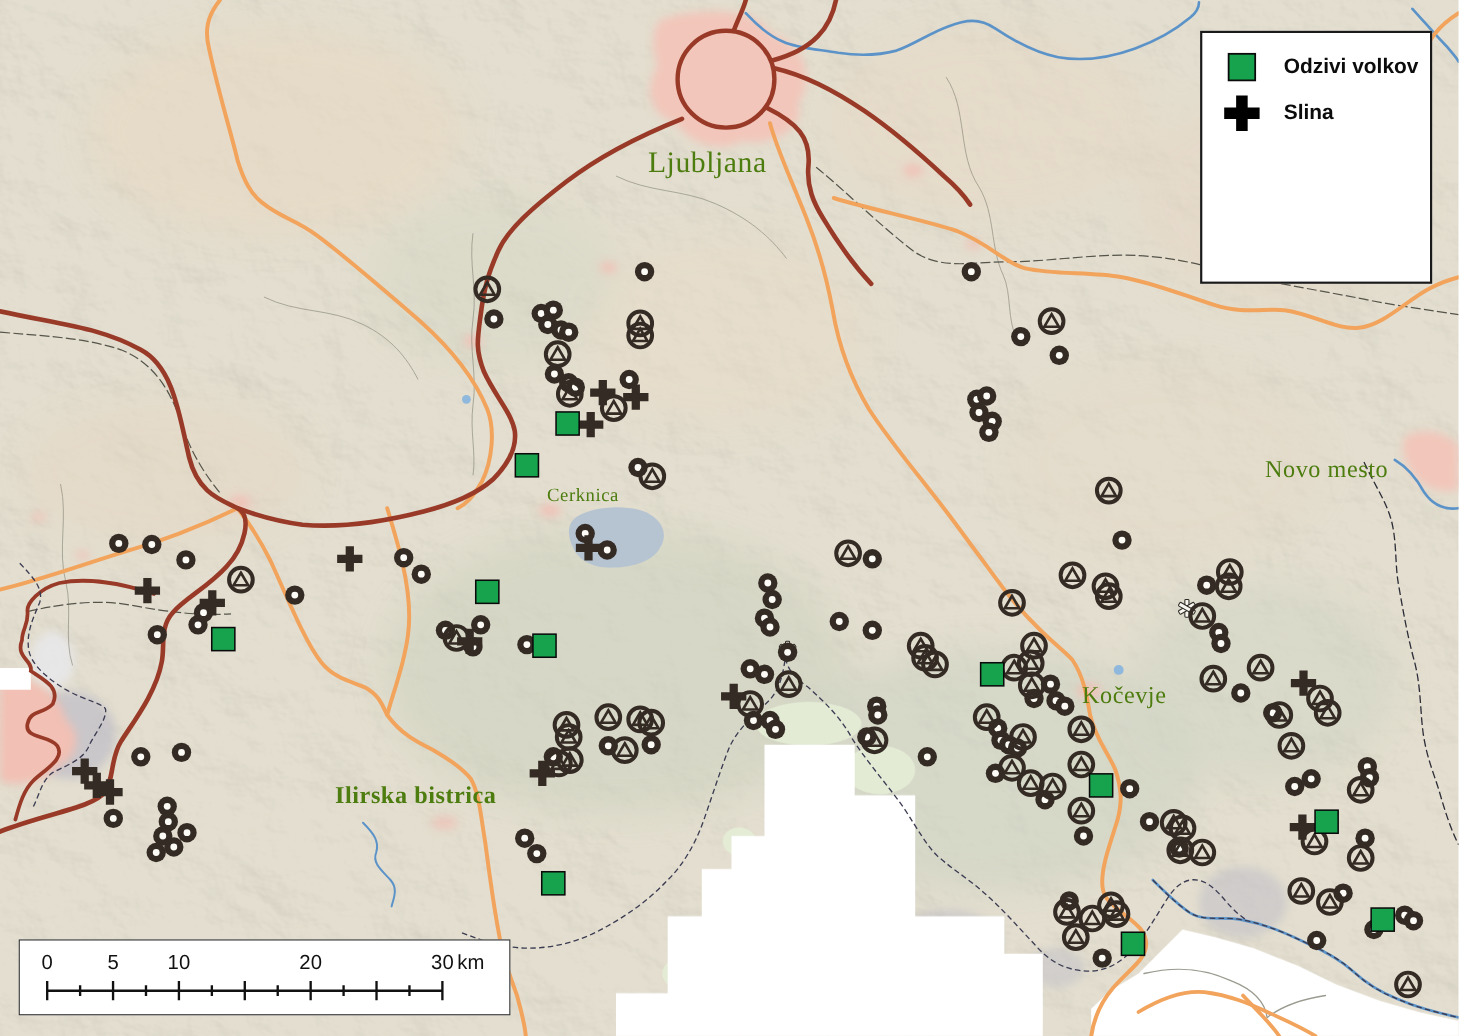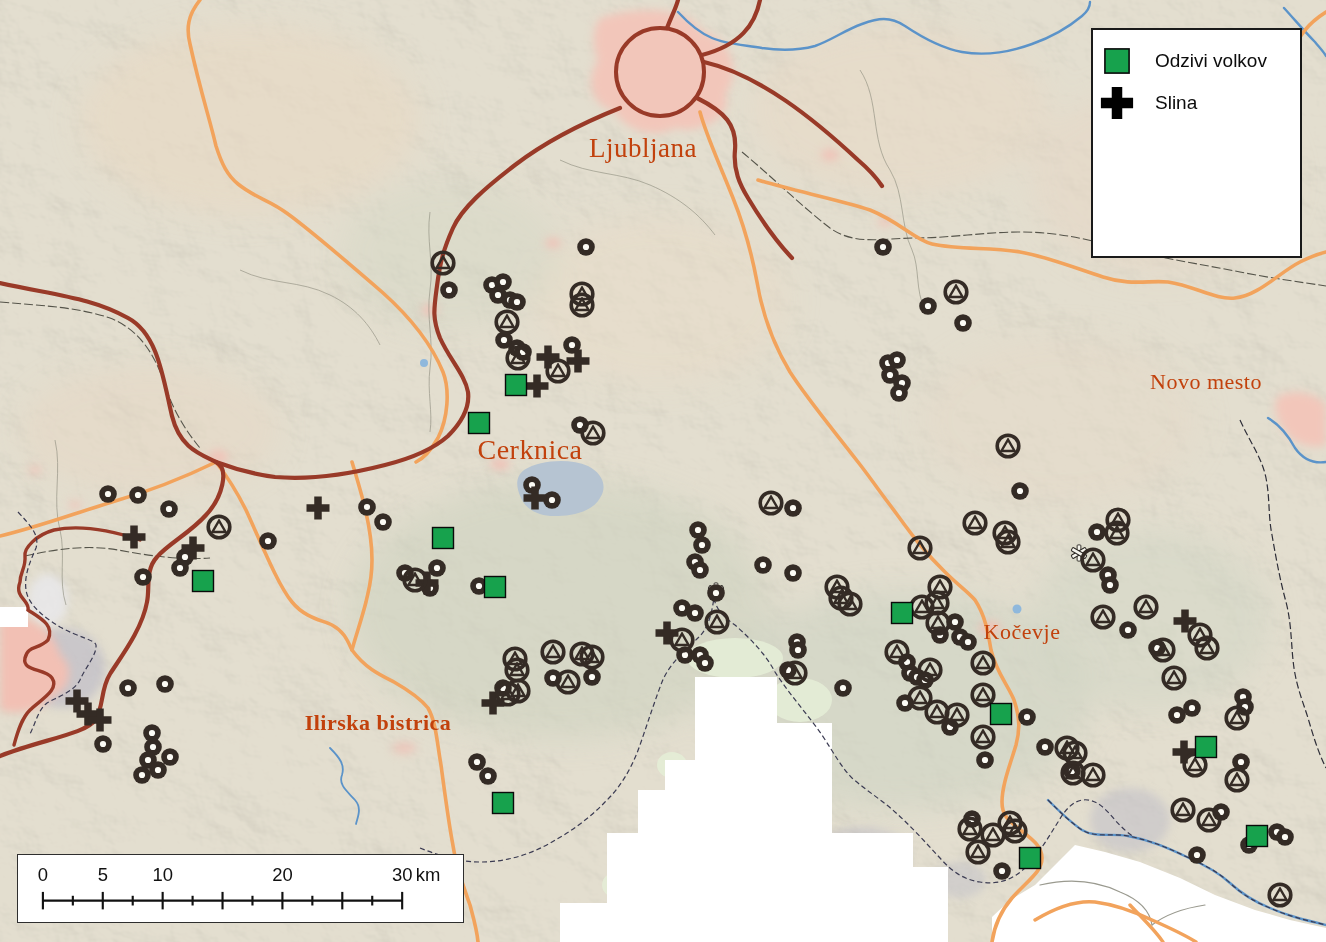--- a/index.html
+++ b/index.html
@@ -1,25 +1,25 @@
 <!DOCTYPE html>
 <html><head>
 <meta charset="utf-8">
 <style>
   html,body{margin:0;padding:0;background:#ffffff;}
   #figure{position:relative;width:1326px;height:942px;overflow:hidden;
           font-family:"Liberation Sans",sans-serif;background:#e3decf;}
   #map-svg{position:absolute;left:0;top:0;width:1326px;height:942px;}
   .city-label{position:absolute;transform:translate(-50%,-50%);
-    font-family:"Liberation Serif",serif;color:#c2410c;white-space:nowrap;
+    font-family:"Liberation Serif",serif;color:#4d7c0f;white-space:nowrap;
     letter-spacing:.5px;pointer-events:none;}
   #legend{position:absolute;left:1091px;top:28px;width:211px;height:230px;
     background:#ffffff;border:2px solid #1a1a1a;box-sizing:border-box;
     padding-top:10px;}
-  .legend-row{display:flex;align-items:center;height:42px;}
+  .legend-row{display:flex;align-items:center;height:42px;padding-left:12px;font-weight:bold;}
   .legend-icon{width:48px;height:40px;flex:0 0 48px;color:#000;}
   .legend-label{margin-left:14px;font-size:19px;color:#0c0c0c;}
   #scalebar{position:absolute;left:17px;top:854px;width:447px;height:69px;
     background:#ffffff;border:1.3px solid #2e2e2e;box-sizing:border-box;}
   #scalebar svg{display:block;width:100%;height:100%;}
 </style>
 </head>
 <body>
 
 <div id="figure">
@@ -368,22 +368,22 @@
         <use href="#g-square" xlink:href="#g-square" transform="translate(902,613)"></use>
         <use href="#g-square" xlink:href="#g-square" transform="translate(1001,714)"></use>
         <use href="#g-square" xlink:href="#g-square" transform="translate(1030,858)"></use>
         <use href="#g-square" xlink:href="#g-square" transform="translate(1206,747)"></use>
         <use href="#g-square" xlink:href="#g-square" transform="translate(1257,836)"></use>
       </g>
   </svg>
 
   <div id="labels-layer">
       <div class="city-label" style="left: 643px; top: 148px; font-size: 27px;">Ljubljana</div>
-      <div class="city-label" style="left: 530px; top: 450px; font-size: 28px;">Cerknica</div>
-      <div class="city-label" style="left: 1206px; top: 382px; font-size: 22px;">Novo mesto</div>
+      <div class="city-label" style="left: 530px; top: 450px; font-size: 17px;">Cerknica</div>
+      <div class="city-label" style="left: 1206px; top: 427px; font-size: 22px;">Novo mesto</div>
       <div class="city-label" style="left: 1022px; top: 632px; font-size: 22px;">Kočevje</div>
       <div class="city-label" style="left: 378px; top: 723px; font-size: 22px; font-weight: bold;">Ilirska bistrica</div>
     </div>
 
   <div id="legend">
     <div class="legend-row">
       <svg class="legend-icon" viewBox="-20 -20 40 40">
         <use href="#g-square" xlink:href="#g-square" transform="scale(1.15)"></use>
       </svg>
       <span class="legend-label">Odzivi volkov</span>

